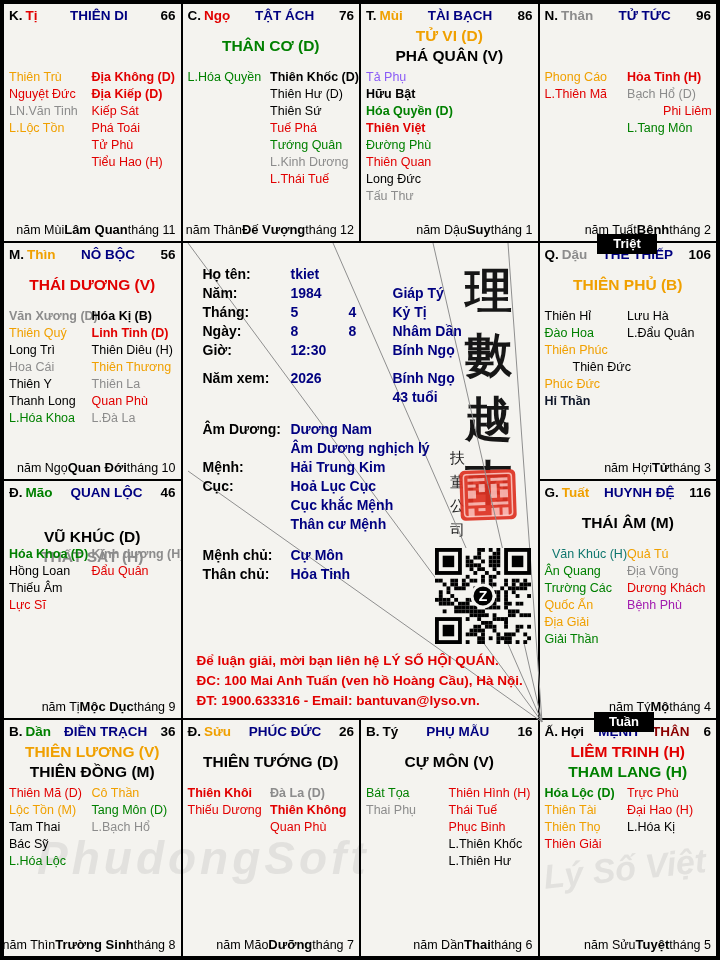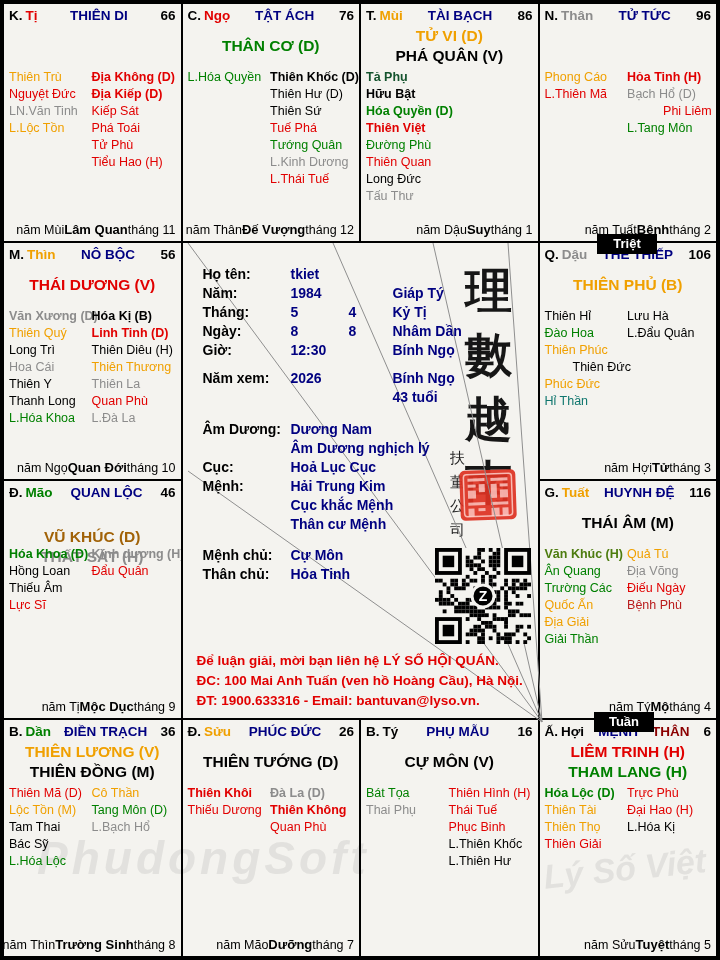--- a/index.html
+++ b/index.html
@@ -139,21 +139,21 @@
           <span><span>T.</span><span style="color: rgb(240, 160, 0); margin-left: 3px;">Mùi</span></span>
           <span class="pn">TÀI BẠCH</span>
           <span class="no">86</span>
         </div>
         <div class="mains">
           <div style="color: rgb(240, 160, 0);">TỬ VI (D)</div>
           <div style="color: rgb(0, 0, 0);">PHÁ QUÂN (V)</div>
         </div>
         <div class="stars">
           <div class="sl" style="width: 100%;">
-            <span style="color: #14532d; font-weight: bold;">Tả Phụ</span>
+            <span style="color: #8b5cf6; font-weight: normal;">Tả Phụ</span>
             <span style="color: rgb(0, 0, 0); font-weight: bold;">Hữu Bật</span>
             <span style="color: rgb(0, 128, 0); font-weight: bold;">Hóa Quyền (D)</span>
             <span style="color: rgb(225, 0, 0); font-weight: bold;">Thiên Việt</span>
             <span style="color: rgb(0, 128, 0);">Đường Phù</span>
             <span style="color: rgb(225, 0, 0);">Thiên Quan</span>
             <span style="color: rgb(0, 0, 0);">Long Đức</span>
             <span style="color: rgb(140, 140, 140);">Tấu Thư</span>
           </div>
           <div class="sr"></div>
         </div>
@@ -270,26 +270,26 @@
           <div class="igap" style="height: 13px;"></div>
           <div class="irow">
             <span class="ilab">Âm Dương:</span>
             <span class="icv">Dương Nam</span>
           </div>
           <div class="irow">
             <span class="ilab"></span>
             <span class="icv">Âm Dương nghịch lý</span>
           </div>
           <div class="irow">
+            <span class="ilab">Mệnh:</span>
+            <span class="icv">Hải Trung Kim</span>
+          </div>
+          <div class="irow">
             <span class="ilab">Cục:</span>
             <span class="icv">Hoả Lục Cục</span>
-          </div>
-          <div class="irow">
-            <span class="ilab">Mệnh:</span>
-            <span class="icv">Hải Trung Kim</span>
           </div>
           <div class="irow">
             <span class="ilab"></span>
             <span class="icv">Cục khắc Mệnh</span>
           </div>
           <div class="irow">
             <span class="ilab"></span>
             <span class="icv">Thân cư Mệnh</span>
           </div>
           <div class="igap" style="height: 12px;"></div>
@@ -568,41 +568,41 @@
         <div class="mains">
           <div style="color: rgb(240, 160, 0);">THIÊN PHỦ (B)</div>
         </div>
         <div class="stars">
           <div class="sl">
             <span style="color: rgb(0, 0, 0);">Thiên Hỉ</span>
             <span style="color: rgb(0, 128, 0);">Đào Hoa</span>
             <span style="color: rgb(240, 160, 0);">Thiên Phúc</span>
             <span style="color: #000000; margin-left: 28px;">Thiên Đức</span>
             <span style="color: rgb(240, 160, 0);">Phúc Đức</span>
-            <span style="color: #0f766e;">Hỉ Thần</span>
+            <span style="color: #0f172a; font-weight: bold;">Hỉ Thần</span>
           </div>
           <div class="sr">
             <span style="color: rgb(0, 0, 0);">Lưu Hà</span>
             <span style="color: rgb(0, 0, 0);">L.Đẩu Quân</span>
           </div>
         </div>
         <div class="cf">
           <span class="fy">năm Hợi</span>
           <span class="fs">Tử</span>
           <span class="fm">tháng 3</span>
         </div>
       </div>
     <div class="cell p6">
         <div class="ch">
           <span><span>Đ.</span><span style="color: rgb(0, 128, 0); margin-left: 3px;">Mão</span></span>
           <span class="pn">QUAN LỘC</span>
           <span class="no">46</span>
         </div>
         <div class="mains">
-          <div style="color: #a16207; margin-top: 48px;">VŨ KHÚC (D)</div>
+          <div style="color: #000000; margin-top: 48px;">VŨ KHÚC (D)</div>
           <div style="color: rgb(140, 140, 140);">THẤT SÁT (H)</div>
         </div>
         <div class="stars">
           <div class="sl">
             <span style="color: rgb(0, 128, 0); font-weight: bold;">Hóa Khoa (D)</span>
             <span style="color: rgb(0, 0, 0);">Hồng Loan</span>
             <span style="color: rgb(0, 0, 0);">Thiếu Âm</span>
             <span style="color: rgb(225, 0, 0);">Lực Sĩ</span>
           </div>
           <div class="sr">
@@ -620,32 +620,32 @@
         <div class="ch">
           <span><span>G.</span><span style="color: rgb(240, 160, 0); margin-left: 3px;">Tuất</span></span>
           <span class="pn">HUYNH ĐỆ</span>
           <span class="no">116</span>
         </div>
         <div class="mains">
           <div style="color: rgb(0, 0, 0);">THÁI ÂM (M)</div>
         </div>
         <div class="stars">
           <div class="sl">
-            <span style="color: #4d7c0f; font-weight: bold;">Văn Khúc (H)</span>
+            <span style="color: #0f766e; font-weight: normal; text-align: right;">Văn Khúc (H)</span>
             <span style="color: rgb(0, 128, 0);">Ân Quang</span>
             <span style="color: rgb(0, 128, 0);">Trường Các</span>
             <span style="color: rgb(240, 160, 0);">Quốc Ấn</span>
             <span style="color: rgb(240, 160, 0);">Địa Giải</span>
             <span style="color: rgb(0, 128, 0);">Giải Thần</span>
           </div>
           <div class="sr">
             <span style="color: rgb(240, 160, 0);">Quả Tú</span>
             <span style="color: rgb(140, 140, 140);">Địa Võng</span>
-            <span style="color: rgb(225, 0, 0);">Điếu Ngày</span>
-            <span style="color: #b91c1c;">Bệnh Phù</span>
+            <span style="color: rgb(225, 0, 0);">Dương Khách</span>
+            <span style="color: #a21caf;">Bệnh Phù</span>
           </div>
         </div>
         <div class="cf">
           <span class="fy">năm Tý</span>
           <span class="fs">Mộ</span>
           <span class="fm">tháng 4</span>
         </div>
       </div>
     <div class="cell p8">
         <div class="ch">
@@ -717,20 +717,25 @@
             <span style="color: rgb(0, 128, 0);">Bát Tọa</span>
             <span style="color: rgb(140, 140, 140);">Thai Phụ</span>
           </div>
           <div class="sr">
             <span style="color: rgb(225, 0, 0);">Thiên Hình (H)</span>
             <span style="color: rgb(225, 0, 0);">Thái Tuế</span>
             <span style="color: rgb(225, 0, 0);">Phục Binh</span>
             <span style="color: rgb(0, 0, 0);">L.Thiên Khốc</span>
             <span style="color: rgb(0, 0, 0);">L.Thiên Hư</span>
           </div>
+        </div>
+        <div class="cf">
+          <span class="fy">năm Dần</span>
+          <span class="fs">Thai</span>
+          <span class="fm">tháng 6</span>
         </div>
       </div>
     <div class="cell p11">
         <div class="ch">
           <span><span>Ấ.</span><span style="color: rgb(0, 0, 0); margin-left: 3px;">Hợi</span></span>
           <span class="pn">MỆNH</span>
           <span class="pn2">THÂN</span>
           <span class="no">6</span>
         </div>
         <div class="mains">

